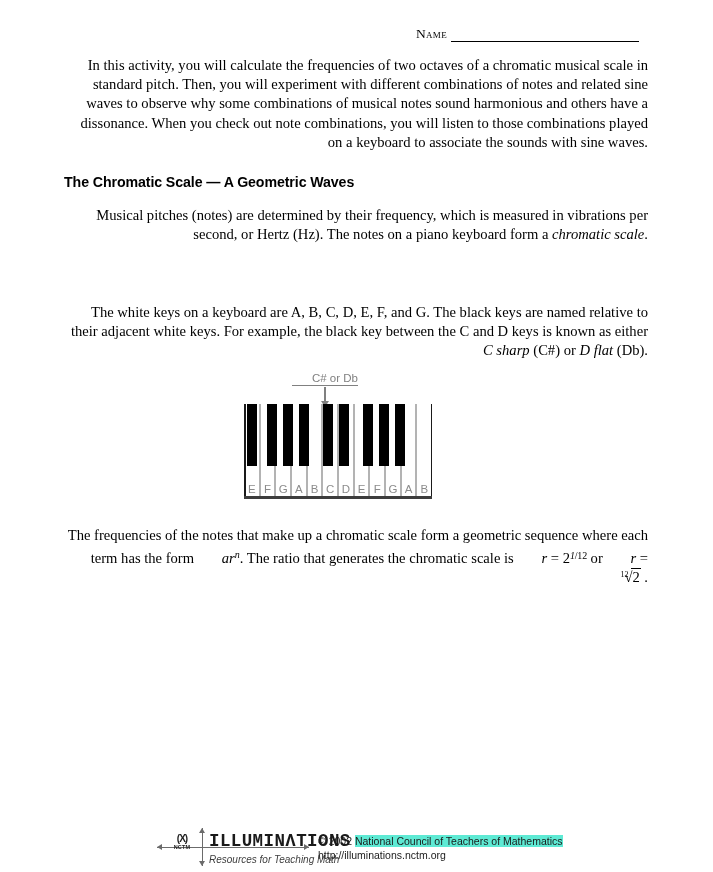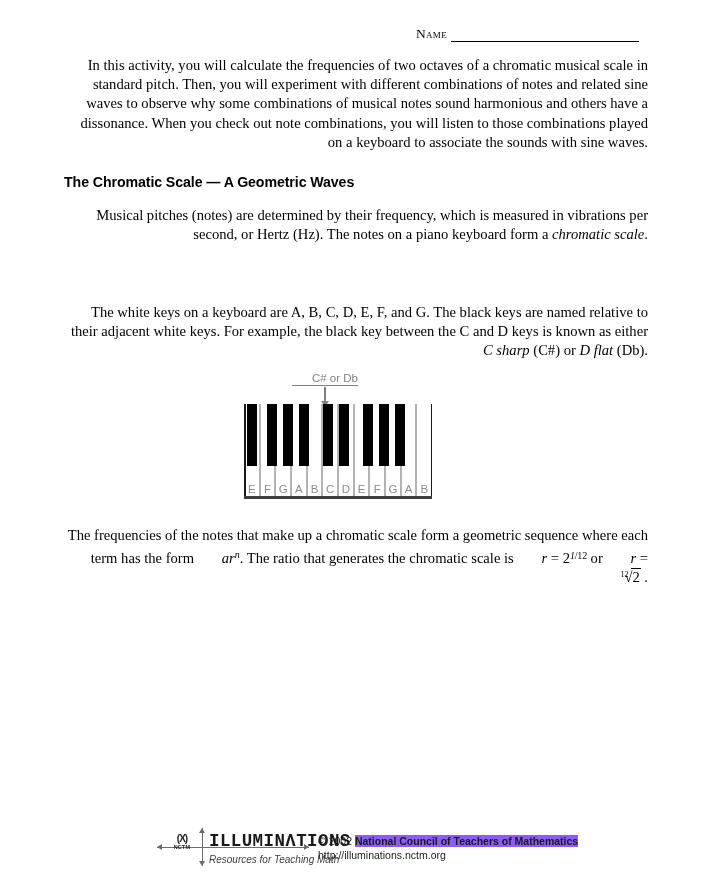--- a/index.html
+++ b/index.html
@@ -343,22 +343,21 @@
     position: absolute;
     left: 318px;
     top: 8px;
     font-family: "Liberation Sans", sans-serif;
     font-size: 10.5px;
     color: #1a1a1a;
     line-height: 14px;
     white-space: nowrap;
   }
   .credit .hl {
-    background: #8b5cf6;
-    font-weight: bold;
+    background: #5eead4;
   }
 </style>
 </head>
 <body>
 
 <div class="page">
 
   <div class="header">
     <div class="name-block">
       <span class="name-label">Name</span>

